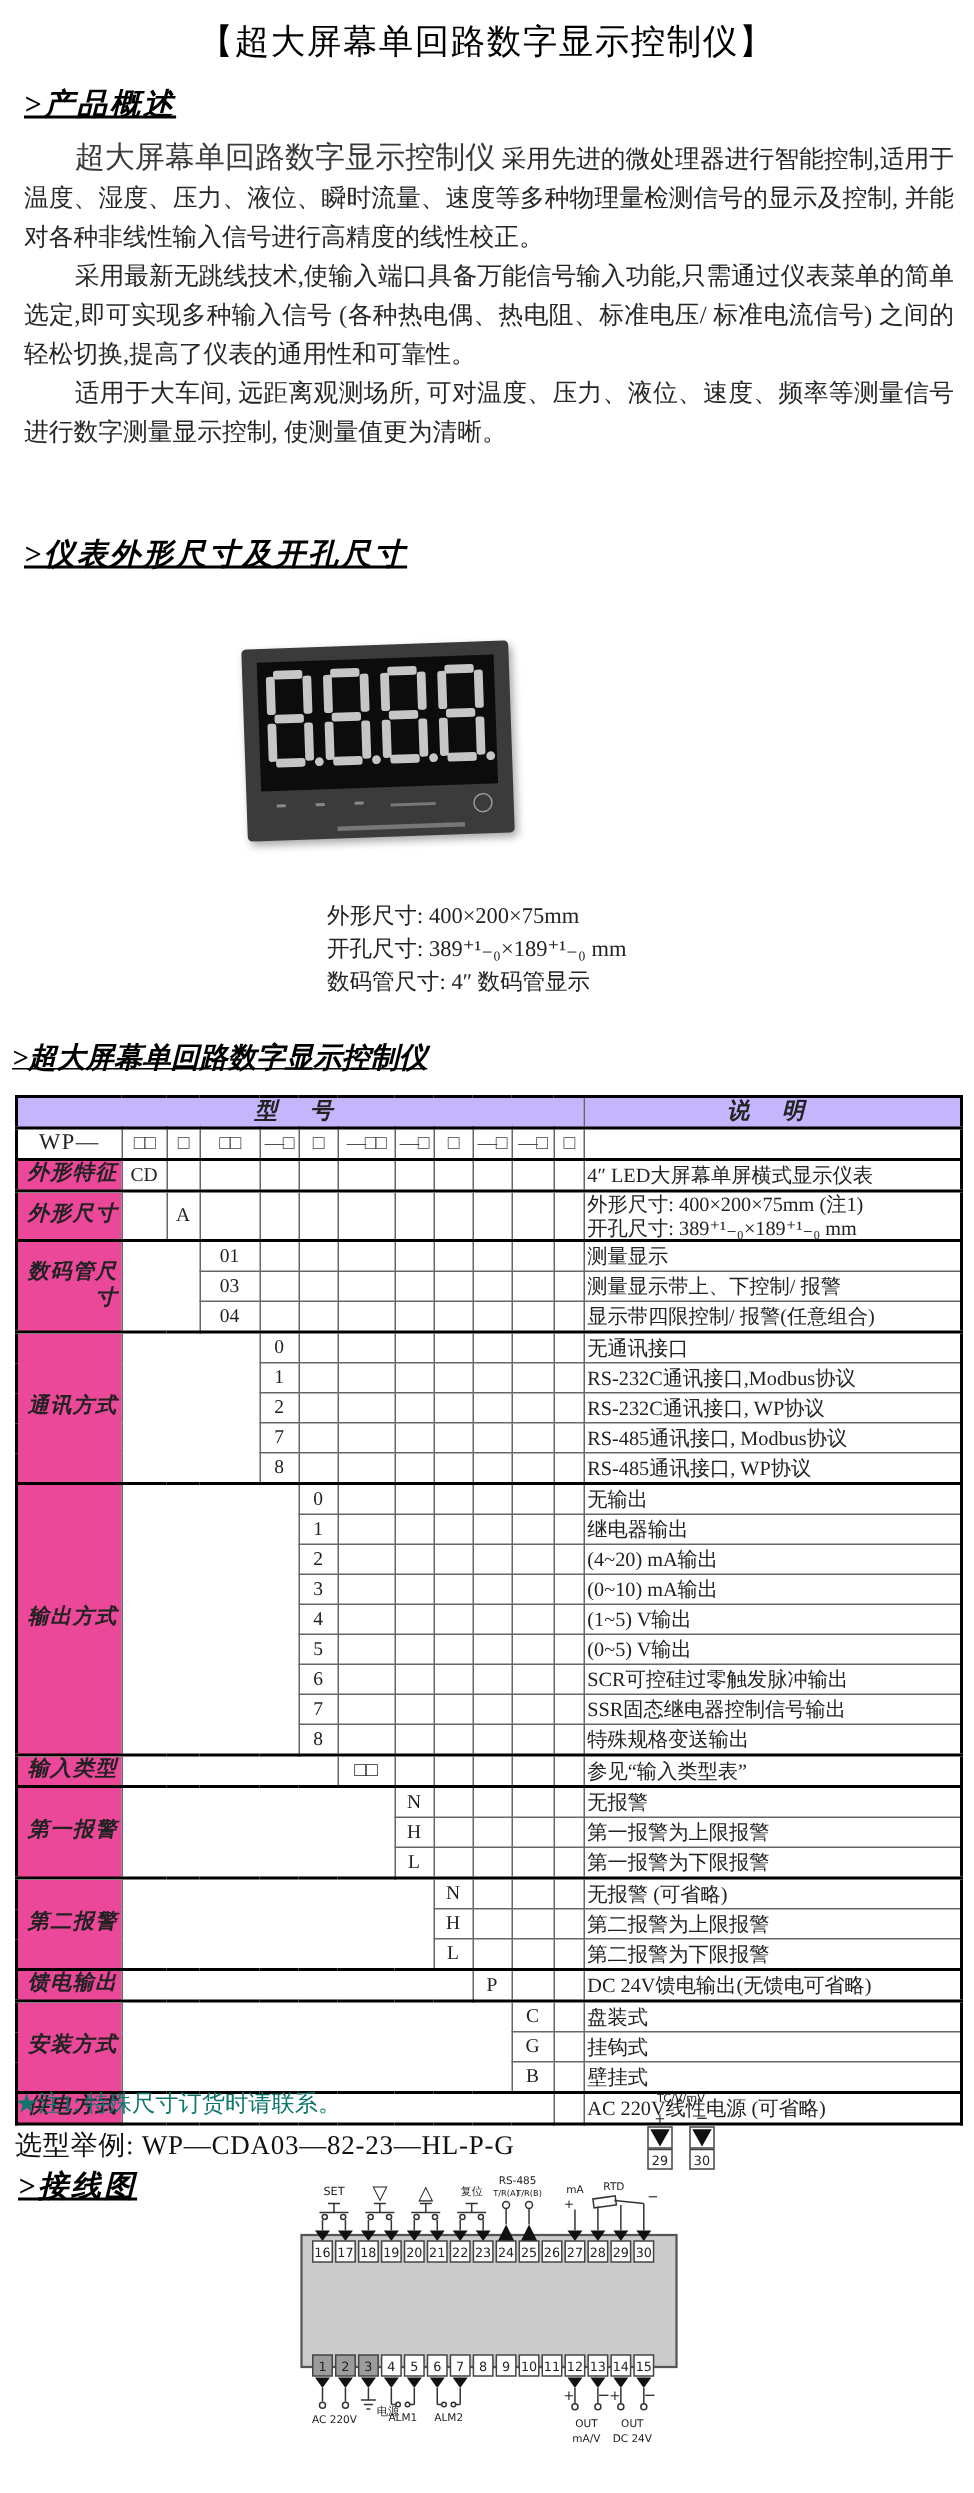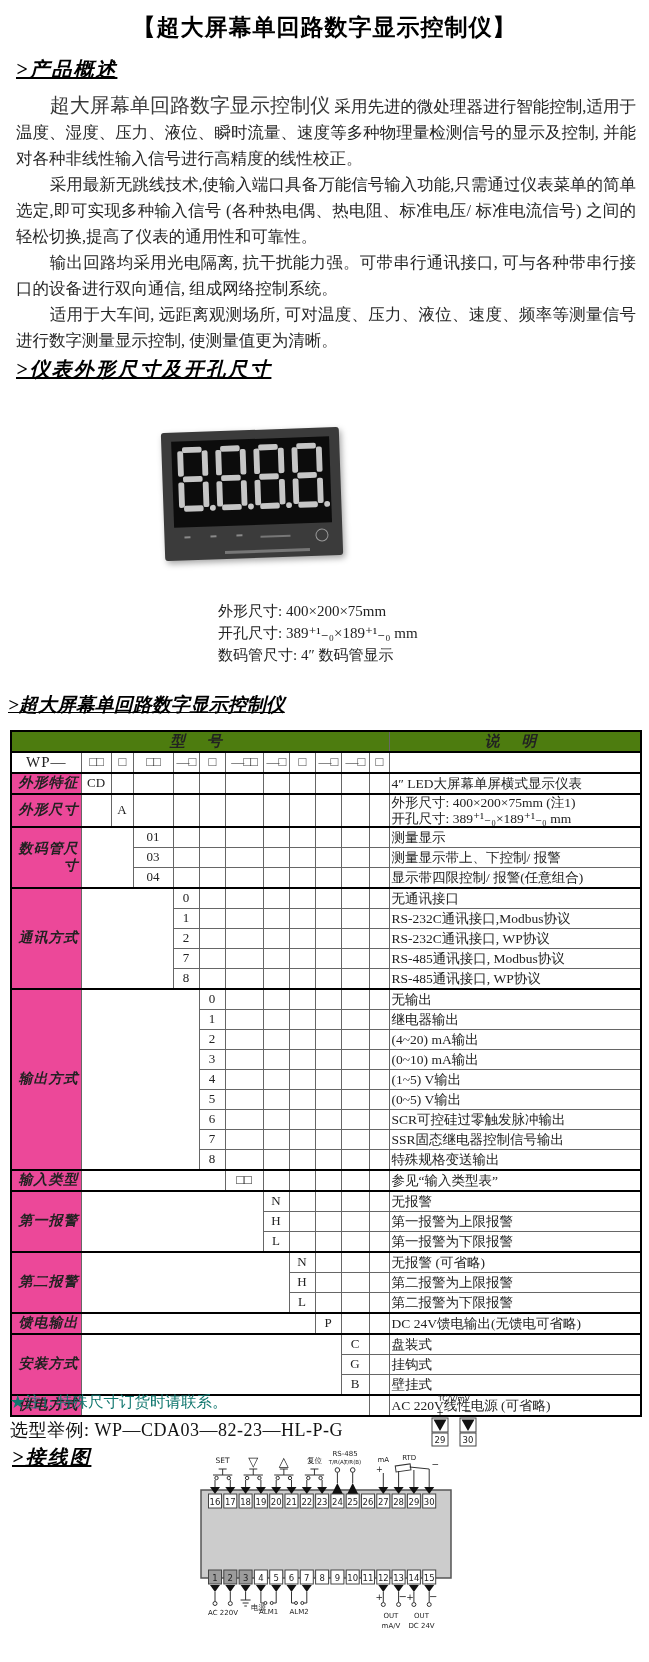--- a/index.html
+++ b/index.html
@@ -1,40 +1,40 @@
 <!DOCTYPE html>
 <html><head>
 <meta charset="utf-8">
 <style>
   html,body{margin:0;padding:0;background:#fff;}
   body{width:649px;height:1662px;position:relative;overflow:hidden;
        font-family:"Liberation Serif","DejaVu Serif",serif;color:#1e1e1e;}
   .abs{position:absolute;}
   
-  .doc-title{top:12px;left:0;width:649px;text-align:center;font-size:23px;font-weight:bold;color:#000;letter-spacing:1px;}
+  .doc-title{top:12px;left:0;width:649px;text-align:center;font-size:23px;font-weight:normal;color:#000;letter-spacing:1px;}
   .sec-h{font-weight:bold;font-style:italic;font-size:20px;color:#000;letter-spacing:2px;text-decoration:underline;}
   
   .paras{top:92px;left:16px;width:620px;}
   .paras p{margin:0;text-indent:2.05em;font-size:16.5px;line-height:26px;color:#262626;text-align:justify;}
   .lead{font-size:20px;color:#3a3a3a;}
   
   .photo{left:163px;top:430px;width:178px;height:128px;background:#3b3b3b;border-radius:3px;
          transform:rotate(-2deg);box-shadow:2px 3px 6px rgba(0,0,0,.35);}
   .screen{position:absolute;left:10px;right:10px;top:9px;height:86px;background:#0c0c0c;}
   .tick{position:absolute;height:2px;background:#8a8a8a;}
   .logo-circle{position:absolute;right:14px;bottom:14px;width:11px;height:11px;border:1.5px solid #9a9a9a;border-radius:50%;}
   .micro-bar{position:absolute;height:2px;background:#777;}
   
   .dims{left:218px;top:600px;font-size:15px;line-height:22px;color:#222;}
   
   .mtable{left:10px;top:730px;border-collapse:collapse;width:630px;table-layout:fixed;
           font-size:13.5px;color:#222;}
   .mtable td,.mtable th{border:1px solid #666;padding:0 2px;height:19px;line-height:1.15;overflow:hidden;}
   .mtable{border:2px solid #000;}
-  .mhead{background:#4d7c0f;font-weight:bold;font-style:italic;font-size:15px;letter-spacing:9px;
+  .mhead{background:#c4b5fd;font-weight:bold;font-style:italic;font-size:15px;letter-spacing:9px;
          border-bottom:2px solid #000 !important;text-align:center;height:24px;}
   .wp-label{font-weight:normal;font-size:15px;text-align:center;letter-spacing:1px;}
   .box-cell{text-align:center;font-size:13px;color:#444;letter-spacing:-1px;padding:0;}
   .cat-label{background:#ec4899;font-weight:bold;font-style:italic;font-size:14px;text-align:right;letter-spacing:1px;}
   .code-cell{text-align:center;font-size:13px;}
   .desc-cell{font-size:13.5px;padding-left:5px;}
   .sec-start td{border-top:2px solid #000;}
   
   .note1{left:10px;top:1392px;font-size:15.5px;color:#0f766e;}
   .example{left:10px;top:1418px;font-size:18px;color:#111;letter-spacing:.5px;}
@@ -49,21 +49,20 @@
 </head>
 <body>
 
 <div class="abs doc-title">【超大屏幕单回路数字显示控制仪】</div>
 
 <div class="abs sec-h h-overview">&gt;产品概述</div>
 
 <div class="abs paras">
   <p><span class="lead">超大屏幕单回路数字显示控制仪</span><span> 采用先进的微处理器进行智能控制,适用于温度、湿度、压力、液位、瞬时流量、速度等多种物理量检测信号的显示及控制, 并能对各种非线性输入信号进行高精度的线性校正。</span></p>
   <p>采用最新无跳线技术,使输入端口具备万能信号输入功能,只需通过仪表菜单的简单选定,即可实现多种输入信号 (各种热电偶、热电阻、标准电压/ 标准电流信号) 之间的轻松切换,提高了仪表的通用性和可靠性。</p>
-  <p>输出回路均采用光电隔离, 抗干扰能力强。可带串行通讯接口, 可与各种带串行接口的设备进行双向通信, 组成网络控制系统。</p>
   <p>适用于大车间, 远距离观测场所, 可对温度、压力、液位、速度、频率等测量信号进行数字测量显示控制, 使测量值更为清晰。</p>
 </div>
 
 <div class="abs sec-h h-dims">&gt;仪表外形尺寸及开孔尺寸</div>
 
 <div class="abs photo">
   <div class="screen">
     <svg width="100%" height="100%" viewBox="0 0 160 88" preserveAspectRatio="xMidYMid meet">
         <g>
           <rect x="10" y="6" width="20" height="6" rx="2" fill="#c6c6c6"></rect>

